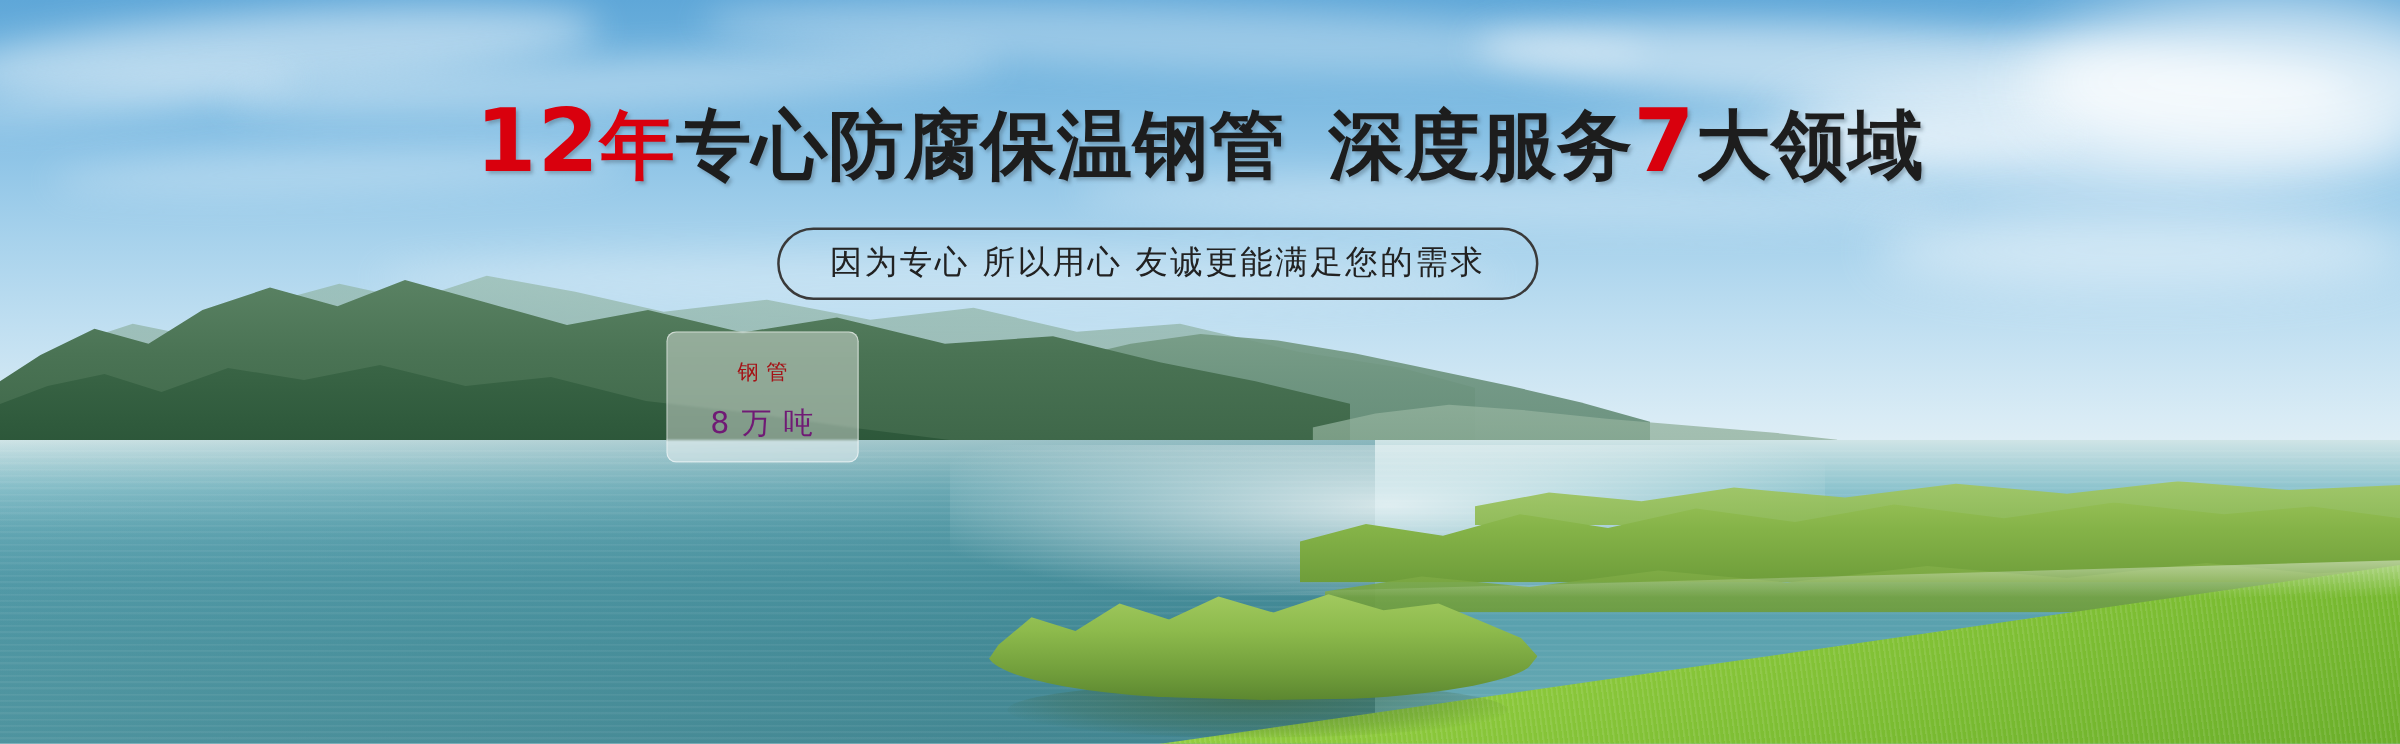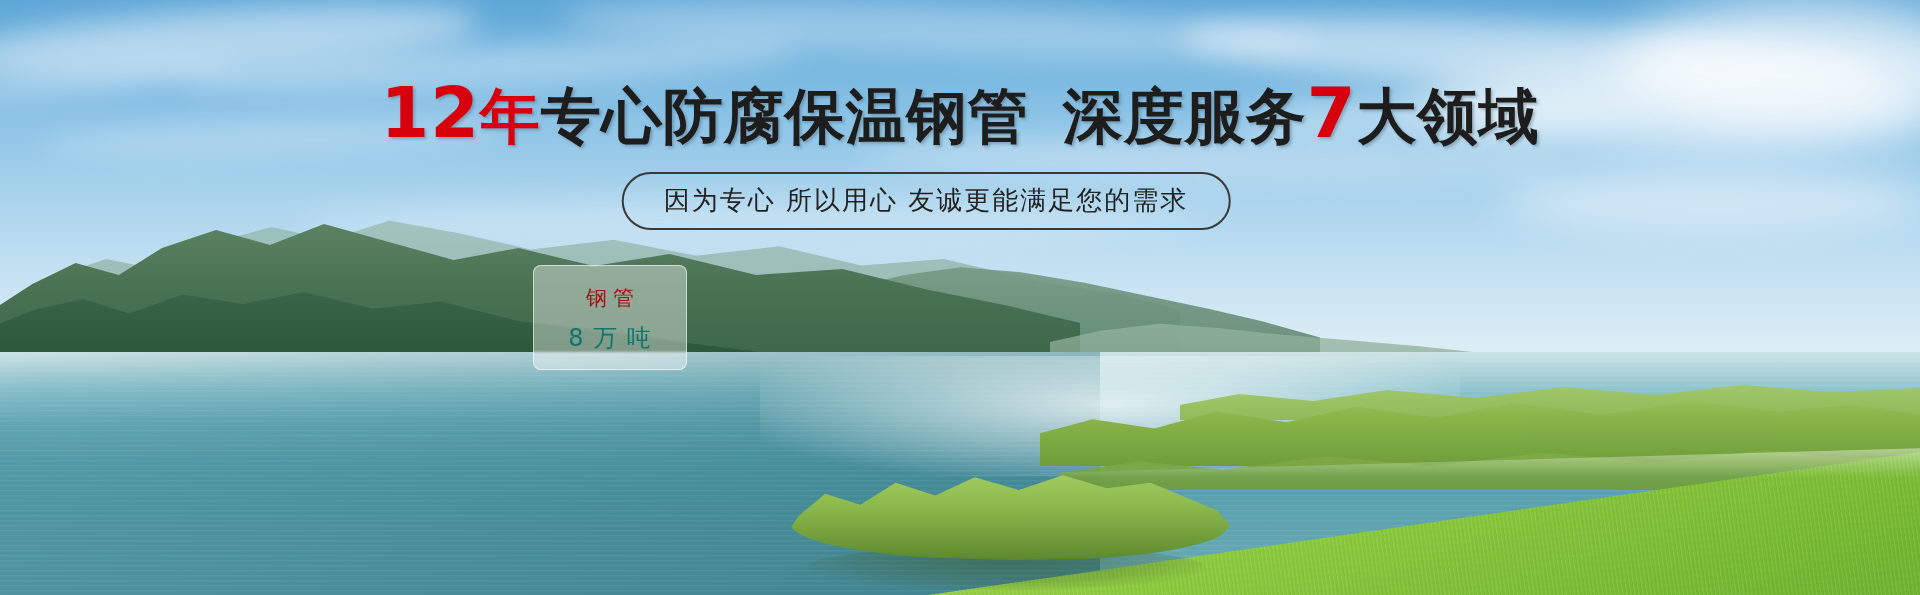--- a/index.html
+++ b/index.html
@@ -178,21 +178,21 @@
     color:#d9000d;
     font-size:70px;
     font-family:"DejaVu Sans","Liberation Sans",sans-serif;
   }
   .headline .red{
     color:#d9000d;
   }
   .headline .gap{display:inline-block;width:34px;}
 
   .subpill{
-    position:absolute;left:50%;top:172px;transform:translateX(-50%);
+    position:absolute;left:50%;top:182px;transform:translateX(-50%);
     border:2px solid #3a3a3a;
     border-radius:32px;
     padding:10px 40px 12px;
     font-size:26px;line-height:32px;
     color:#222;
     letter-spacing:2px;
     white-space:nowrap;
     background:transparent;
     font-family:"DejaVu Sans","Liberation Sans",sans-serif;
   }
@@ -205,30 +205,30 @@
   .card{
     width:154px;height:105px;
     background:rgba(255,255,255,.40);
     border-radius:8px;
     box-shadow:inset 0 0 0 1px rgba(255,255,255,.55);
     display:flex;flex-direction:column;
     align-items:center;justify-content:center;
     backdrop-filter:blur(1px);
   }
   .card-title{
-    font-size:21px;line-height:28px;
+    font-size:17px;line-height:28px;
     color:#a51216;
     letter-spacing:6px;
     text-indent:6px;
     margin-bottom:12px;
     font-family:"DejaVu Sans","Liberation Sans",sans-serif;
   }
   .card-value{
     font-size:24px;line-height:28px;
-    color:#0f766e;
+    color:#701a75;
     letter-spacing:1px;
     font-family:"DejaVu Sans","Liberation Sans",sans-serif;
     white-space:nowrap;
   }
   .card-value sup{font-size:14px;}
 </style>
 </head>
 <body>
 
 <div class="banner">

